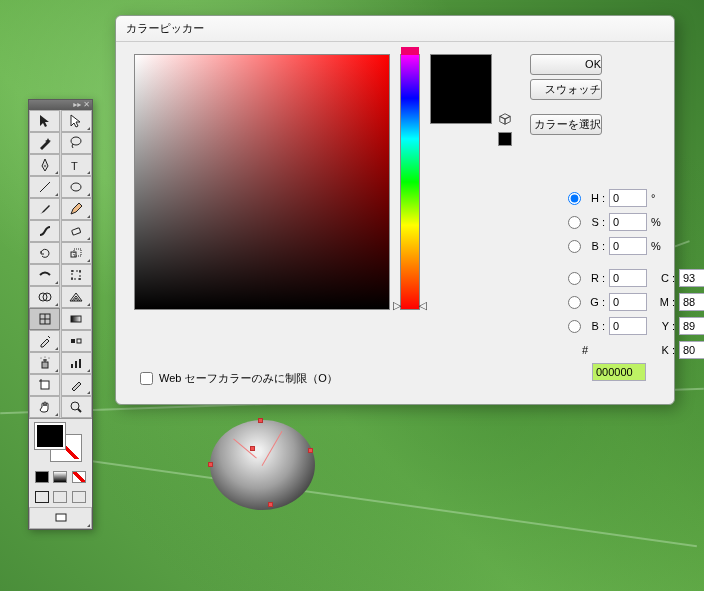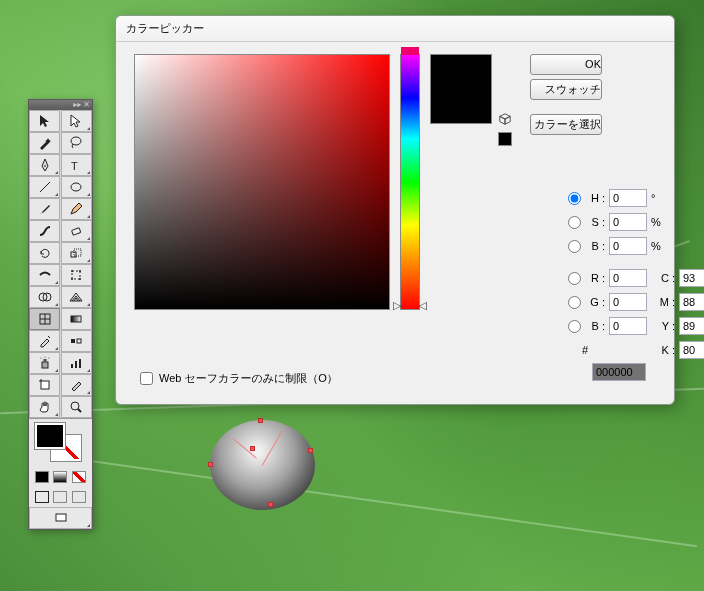--- a/index.html
+++ b/index.html
@@ -58,21 +58,21 @@
 
 .fields { position: absolute; top: 170px; left: 450px; width: 200px; }
 .frow { display: flex; align-items: center; height: 24px; gap: 4px; }
 .frow input[type=radio] { margin: 0 2px; }
 .flabel { width: 18px; text-align: right; }
 .finput { width: 38px; height: 18px; border: 1px solid #aab; padding: 0 3px; text-align: left; background: #fff; }
 .funit { width: 14px; }
 .rgb-cmyk { position: absolute; top: 250px; left: 450px; display: flex; gap: 10px; }
 .col-group { display: flex; flex-direction: column; }
 .hex-row { display: flex; align-items: center; gap: 4px; height: 24px; }
-.hex-input { width: 54px; height: 18px; border: 1px solid #aab; padding: 0 3px; background: #737373; margin-top: 44px; }
+.hex-input { width: 54px; height: 18px; border: 1px solid #aab; padding: 0 3px; background: #bef264; margin-top: 44px; }
 
 .websafe { position: absolute; bottom: 18px; left: 24px; display: flex; align-items: center; gap: 6px; }
 .websafe input { width: 13px; height: 13px; }
 </style>
 </head>
 <body>
 
 <div class="leaf-bg"></div>
 <div class="leaf-vein vein1"></div>
 <div class="leaf-vein vein2"></div>

